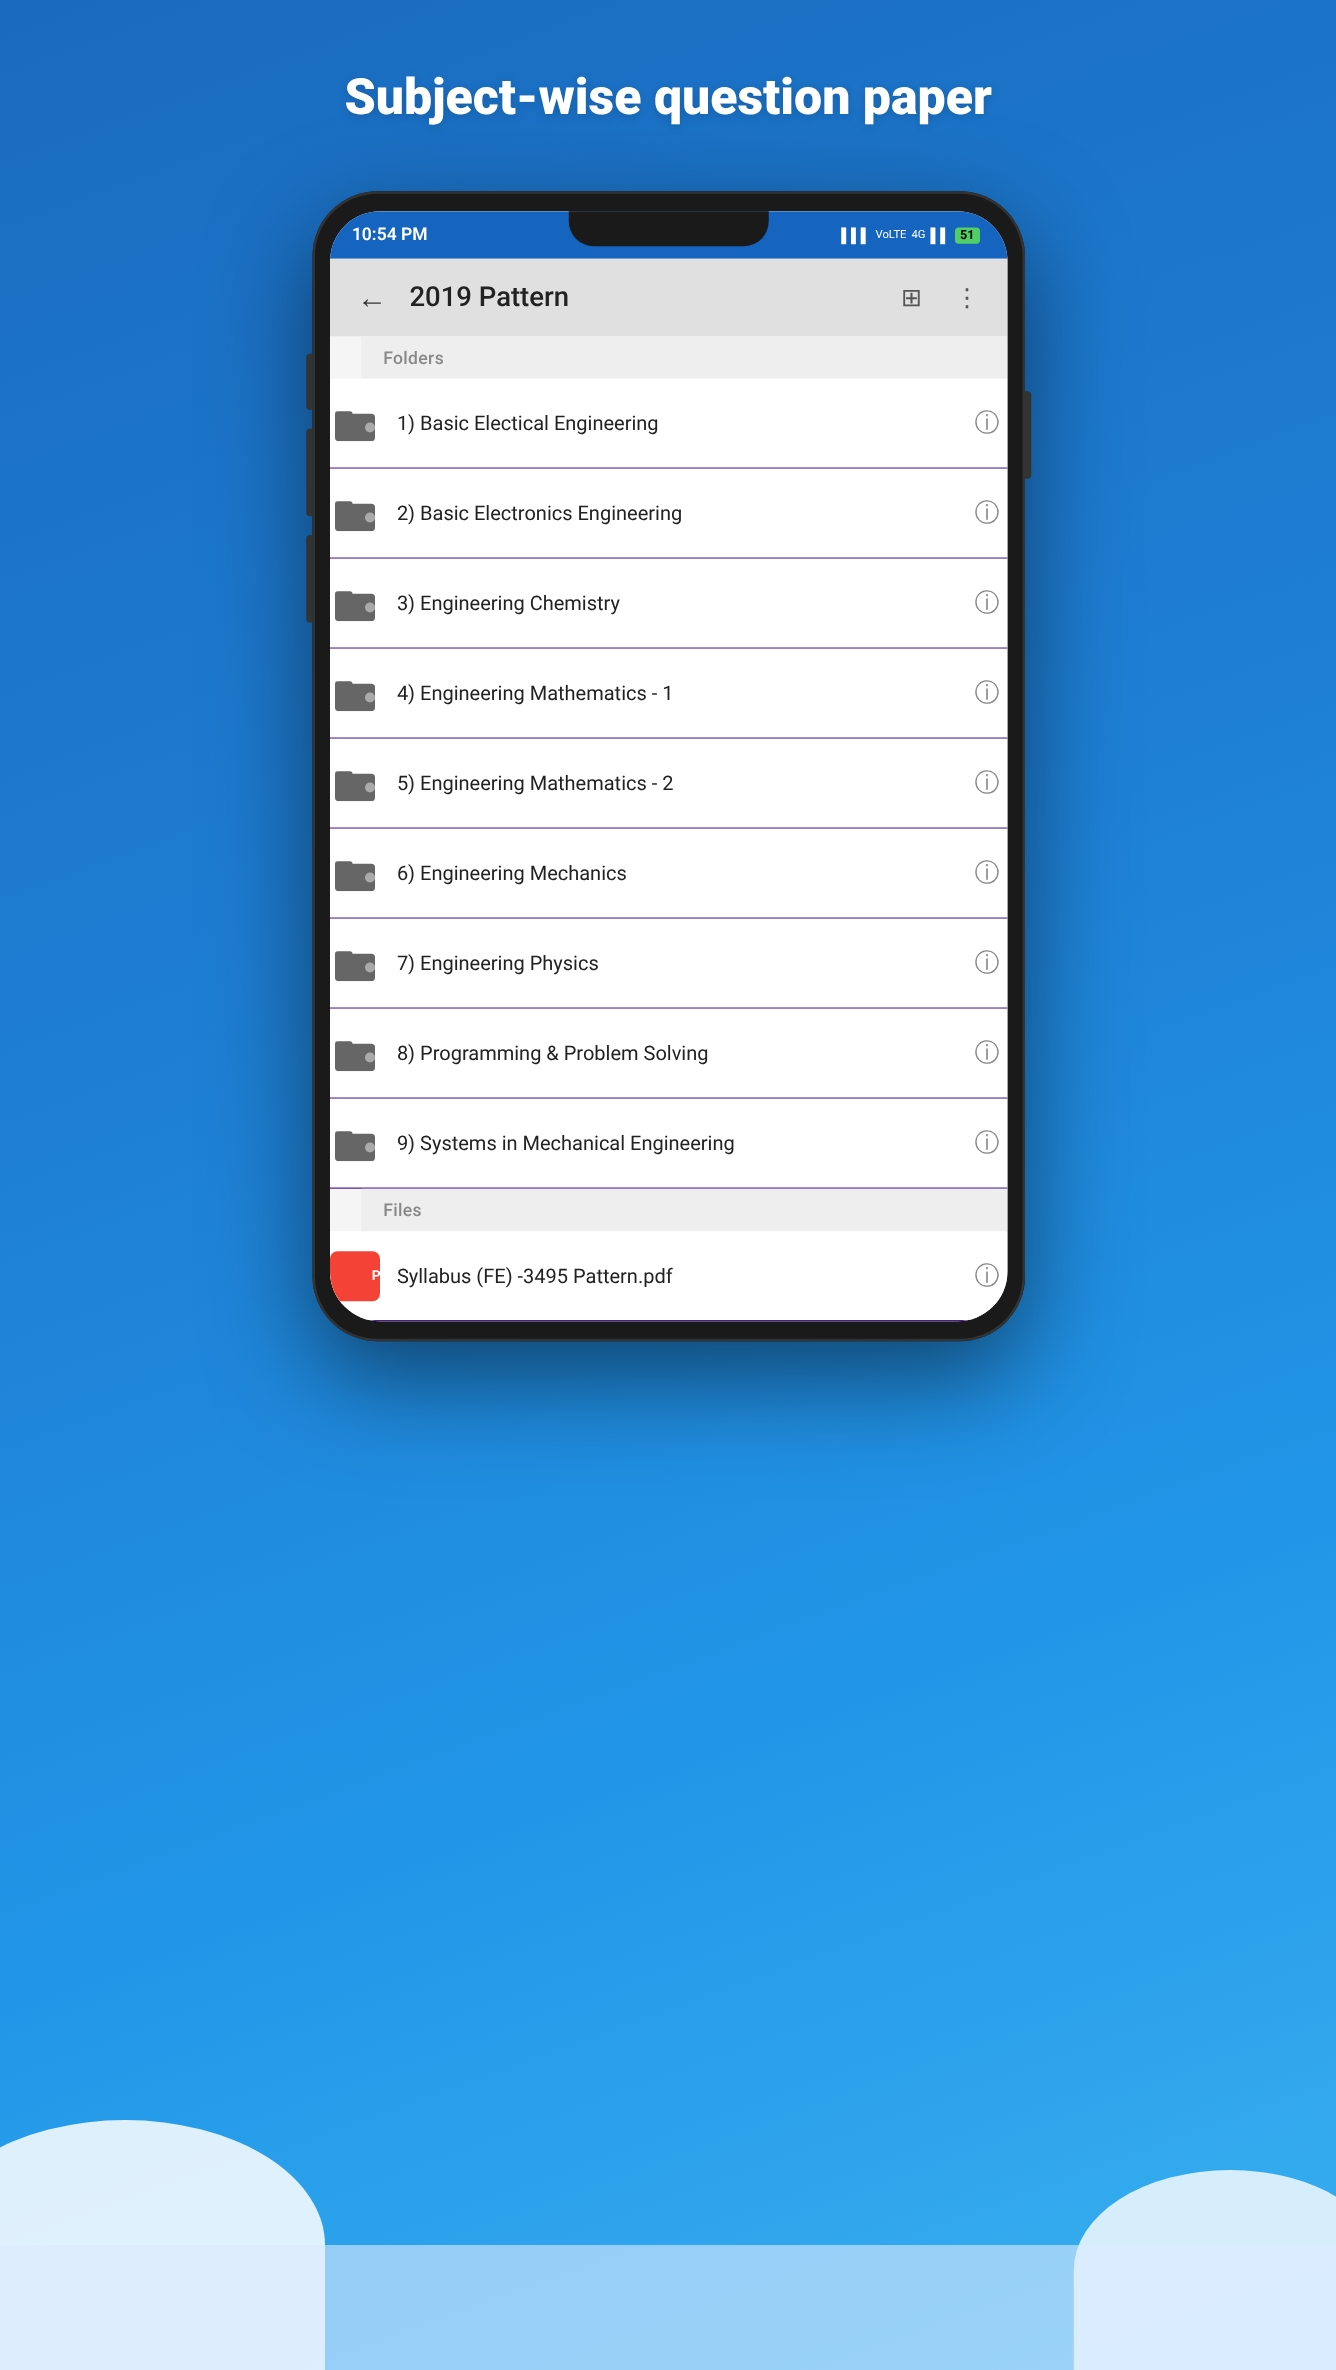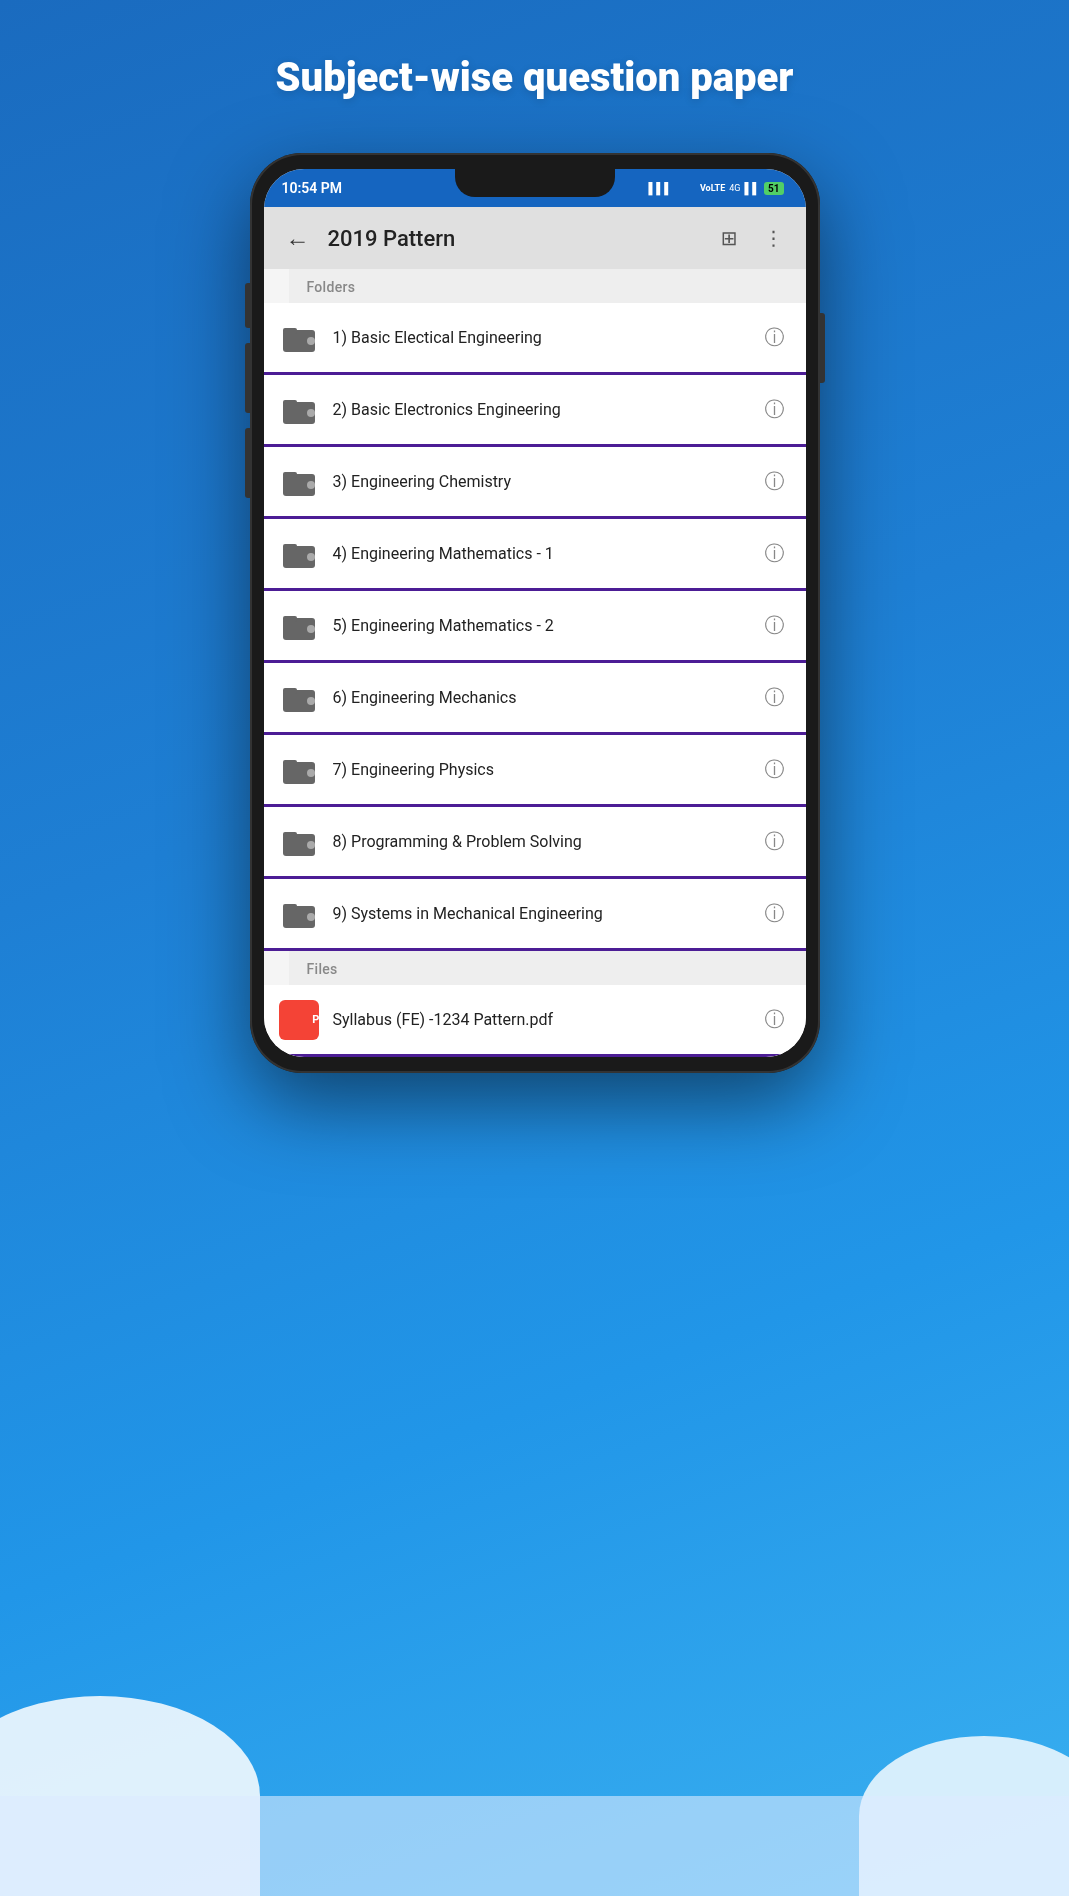--- a/index.html
+++ b/index.html
@@ -198,23 +198,23 @@
       font-weight: 500;
       letter-spacing: 0.3px;
       margin-left: 25px;
     }
 
     
     .list-item {
       background: white;
       display: flex;
       align-items: center;
-      padding: 0 15px;
+      padding: 0 0;
       height: 72px;
-      border-bottom: 3px solid #4c1d95;
+      border-bottom: 1px solid #4c1d95;
       cursor: pointer;
     }
     .folder-icon {
       width: 40px;
       height: 40px;
       display: flex;
       align-items: center;
       justify-content: center;
       margin-right: 14px;
       flex-shrink: 0;
@@ -272,21 +272,21 @@
   <div class="side-btn-left1"></div>
   <div class="side-btn-left2"></div>
   <div class="side-btn-left3"></div>
 
   <div class="phone-screen">
 
     <div class="status-bar">
       <span class="status-time">10:54 PM</span>
       <div class="status-icons">
         <span>▌▌▌</span>
-        <span style="font-size:9px;font-weight:700;margin-left:24px;">VoLTE</span>
+        <span style="font-size:9px;font-weight:400;">VoLTE</span>
         <span style="font-size:9px;font-weight:400;">4G</span>
         <span>▌▌</span>
         <span class="battery-icon">51</span>
       </div>
     </div>
 
     <div class="app-bar">
       <span class="back-btn">←</span>
       <span class="app-bar-title">2019 Pattern</span>
       <span class="app-bar-grid-icon">⊞</span>
@@ -402,18 +402,18 @@
       <span class="item-label">9) Systems in Mechanical Engineering</span>
       <div class="info-btn">ⓘ</div>
     </div>
 
     <div class="section-header">Files</div>
 
     <div class="list-item">
       <div class="pdf-icon-box">
         <span class="pdf-label-text">PDF</span>
       </div>
-      <span class="item-label">Syllabus (FE) -1234 Pattern.pdf</span>
+      <span class="item-label">Syllabus (FE) -3495 Pattern.pdf</span>
       <div class="info-btn">ⓘ</div>
     </div>
 
   </div>
 </div>
 
 </body></html>

